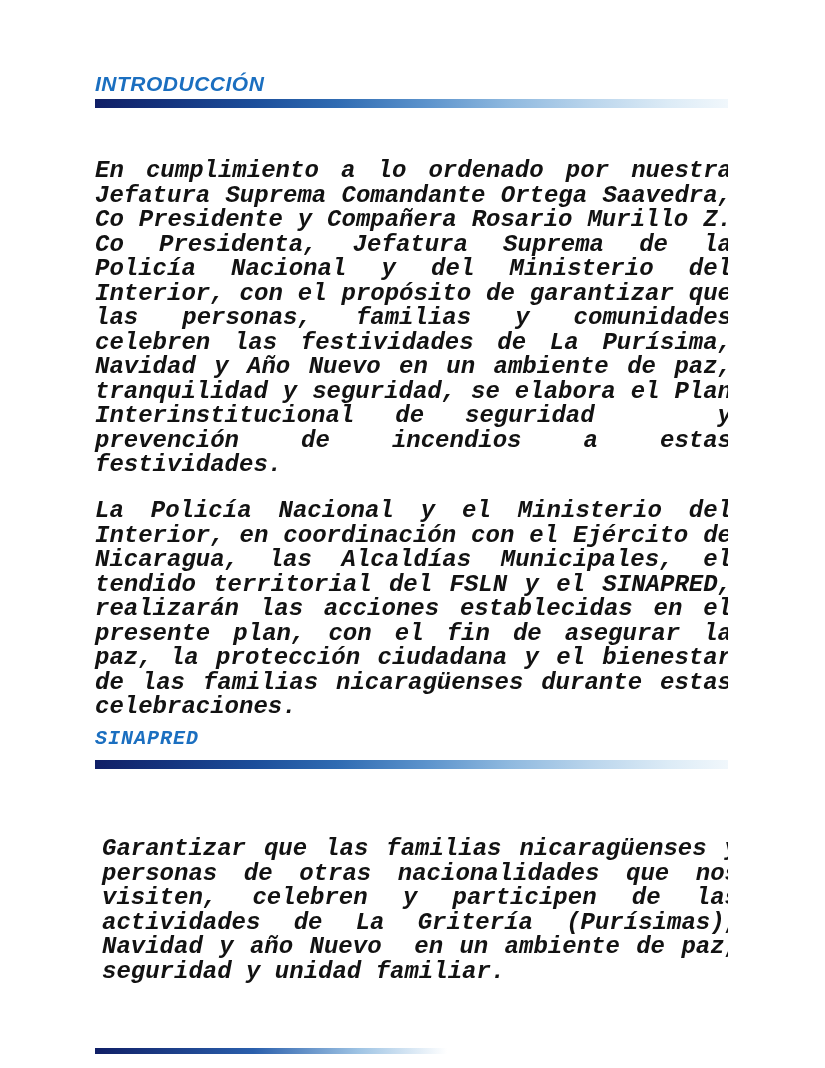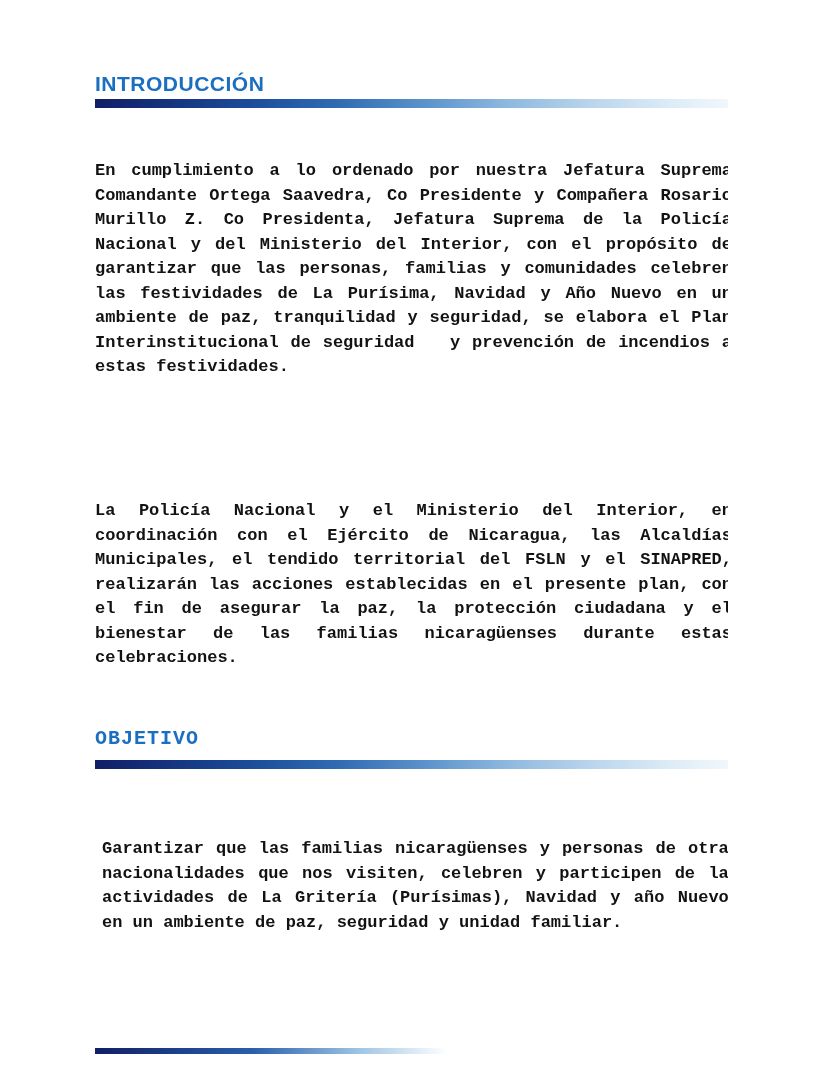--- a/index.html
+++ b/index.html
@@ -10,20 +10,21 @@
     --body-ink:#121212;
     --paper:#ffffff;
   }
   html,body{margin:0;padding:0;background:var(--paper);}
   .page{
     position:relative;
     width:728px;height:1068px;
     background:var(--paper);
     overflow:hidden;
     font-family:"Liberation Sans",sans-serif;
+    font-style:italic;
   }
   .h-sans{
     position:absolute;left:95px;top:72px;margin:0;
     font-family:"Liberation Sans",sans-serif;
     font-size:21px;font-weight:bold;letter-spacing:.5px;
     color:var(--heading-blue);
   }
   .h-mono{
     position:absolute;left:95px;top:727px;margin:0;
     font-family:"Liberation Mono","DejaVu Sans Mono",monospace;
@@ -35,21 +36,21 @@
     background:linear-gradient(90deg,
       var(--rule-navy) 0%, #15357f 12%, #1c4e9a 25%,
       var(--rule-mid) 38%, #5c93cc 52%, #8fb9df 65%,
       #bad5ec 78%, #dcebf6 90%, var(--rule-pale) 100%);
   }
   .rule-intro{top:99px;}
   .rule-objetivo{top:760px;}
   .body-text{
     position:absolute;left:95px;width:637px;margin:0;
     font-family:"Liberation Mono","DejaVu Sans Mono",monospace;
-    font-weight:bold;font-size:17px;line-height:24.5px;
+    font-weight:bold;font-size:24px;line-height:24.5px;
     color:var(--body-ink);
     text-align:justify;
   }
   .p-intro-1{top:159px;}
   .p-intro-2{top:499px;}
   .p-objetivo-1{top:837px;margin-left:7px;}
   .footer-rule{
     position:absolute;left:95px;top:1048px;width:352px;height:6px;
     background:linear-gradient(90deg,
       var(--rule-navy) 0%, #2a5fac 45%, #9fc4e4 75%,
@@ -62,19 +63,19 @@
 <div class="page">
 
   <section>
     <h1 class="h-sans">INTRODUCCIÓN</h1>
     <div class="rule rule-intro"></div>
     <p class="body-text p-intro-1">En cumplimiento a lo ordenado por nuestra Jefatura Suprema Comandante Ortega Saavedra, Co Presidente y Compañera Rosario Murillo Z. Co Presidenta, Jefatura Suprema de la Policía Nacional y del Ministerio del Interior, con el propósito de garantizar que las personas, familias y comunidades celebren las festividades de La Purísima, Navidad y Año Nuevo en un ambiente de paz, tranquilidad y seguridad, se elabora el Plan Interinstitucional de seguridad &nbsp;&nbsp;y prevención de incendios a estas festividades.</p>
     <p class="body-text p-intro-2">La Policía Nacional y el Ministerio del Interior, en coordinación con el Ejército de Nicaragua, las Alcaldías Municipales, el tendido territorial del FSLN y el SINAPRED, realizarán las acciones establecidas en el presente plan, con el fin de asegurar la paz, la protección ciudadana y el bienestar de las familias nicaragüenses durante estas celebraciones.</p>
   </section>
 
   <section>
-    <h2 class="h-mono">OBJETIVO</h2>
+    <h2 class="h-mono">SINAPRED</h2>
     <div class="rule rule-objetivo"></div>
     <p class="body-text p-objetivo-1">Garantizar que las familias nicaragüenses y personas de otras nacionalidades que nos visiten, celebren y participen de las actividades de La Gritería (Purísimas), Navidad y año Nuevo&nbsp; en un ambiente de paz, seguridad y unidad familiar.</p>
   </section>
 
   <div class="footer-rule"></div>
 </div>
 
 </body></html>

